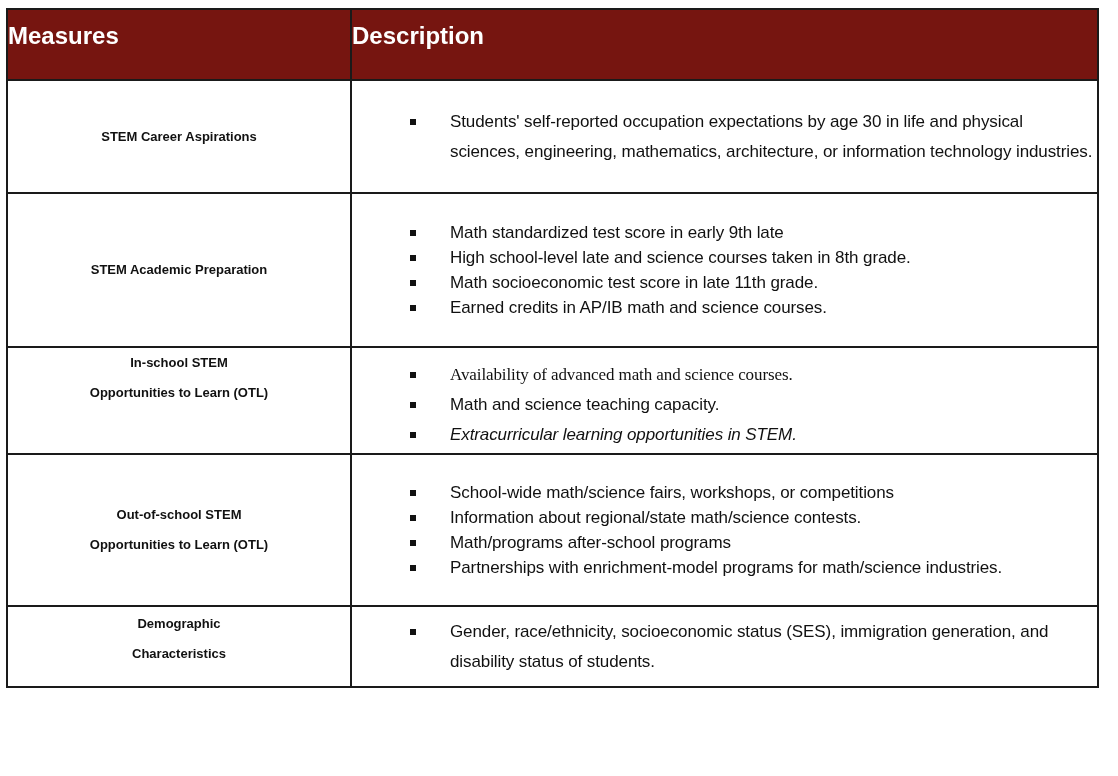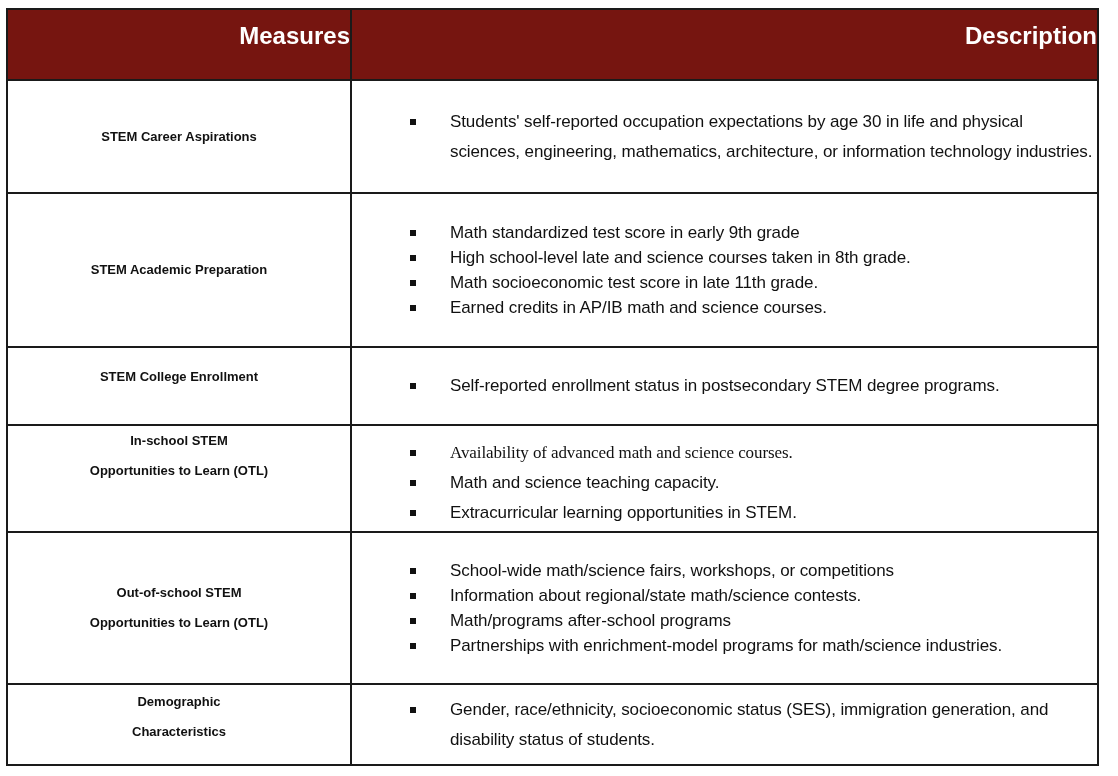--- a/index.html
+++ b/index.html
@@ -28,21 +28,21 @@
       border: 2px solid #1a1a1a;
       padding: 0;
       vertical-align: middle;
     }
     .tbl th {
       background: #761510;
       color: #ffffff;
       font-weight: bold;
       font-size: 24px;
       height: 71px;
-      text-align: right;
+      text-align: left;
       vertical-align: top;
       padding-top: 12px;
       box-sizing: border-box;
     }
     .col-measure { width: 344px; }
     .measure {
       text-align: center;
       font-weight: bold;
       font-size: 13px;
       line-height: 30px;
@@ -109,49 +109,39 @@
         </ul>
       </td>
     </tr>
 
     <tr class="r2">
       <td class="measure">
         <span>STEM Academic Preparation</span>
       </td>
       <td class="desc">
         <ul>
-          <li><span class="bullet"></span><span>Math standardized test score in early 9th grade</span></li>
+          <li><span class="bullet"></span><span>Math standardized test score in early 9th late</span></li>
           <li><span class="bullet"></span><span>High school-level late and science courses taken in 8th grade.</span></li>
           <li><span class="bullet"></span><span>Math socioeconomic test score in late 11th grade.</span></li>
           <li><span class="bullet"></span><span>Earned credits in AP/IB math and science courses.</span></li>
         </ul>
       </td>
     </tr>
 
-    <tr class="r3">
-      <td class="measure" style="vertical-align:top;padding-top:14px;">
-        <span>STEM College Enrollment</span>
-      </td>
-      <td class="desc spaced">
-        <ul>
-          <li><span class="bullet"></span><span>Self-reported enrollment status in postsecondary STEM degree programs.</span></li>
-        </ul>
-      </td>
-    </tr>
 
     <tr class="r4">
       <td class="measure">
         <div>In-school STEM</div>
         <div>Opportunities to Learn (OTL)</div>
       </td>
       <td class="desc" style="padding-top:8px;">
         <ul>
           <li style="line-height:30px;font-family:Liberation Serif, serif;"><span class="bullet" style="top:12px;"></span><span>Availability of advanced math and science courses.</span></li>
           <li style="line-height:30px;"><span class="bullet" style="top:12px;"></span><span>Math and science teaching capacity.</span></li>
-          <li style="line-height:30px;"><span class="bullet" style="top:12px;"></span><span>Extracurricular learning opportunities in STEM.</span></li>
+          <li style="line-height:30px;font-style:italic;"><span class="bullet" style="top:12px;"></span><span>Extracurricular learning opportunities in STEM.</span></li>
         </ul>
       </td>
     </tr>
 
     <tr class="r5">
       <td class="measure">
         <div>Out-of-school STEM</div>
         <div>Opportunities to Learn (OTL)</div>
       </td>
       <td class="desc">

